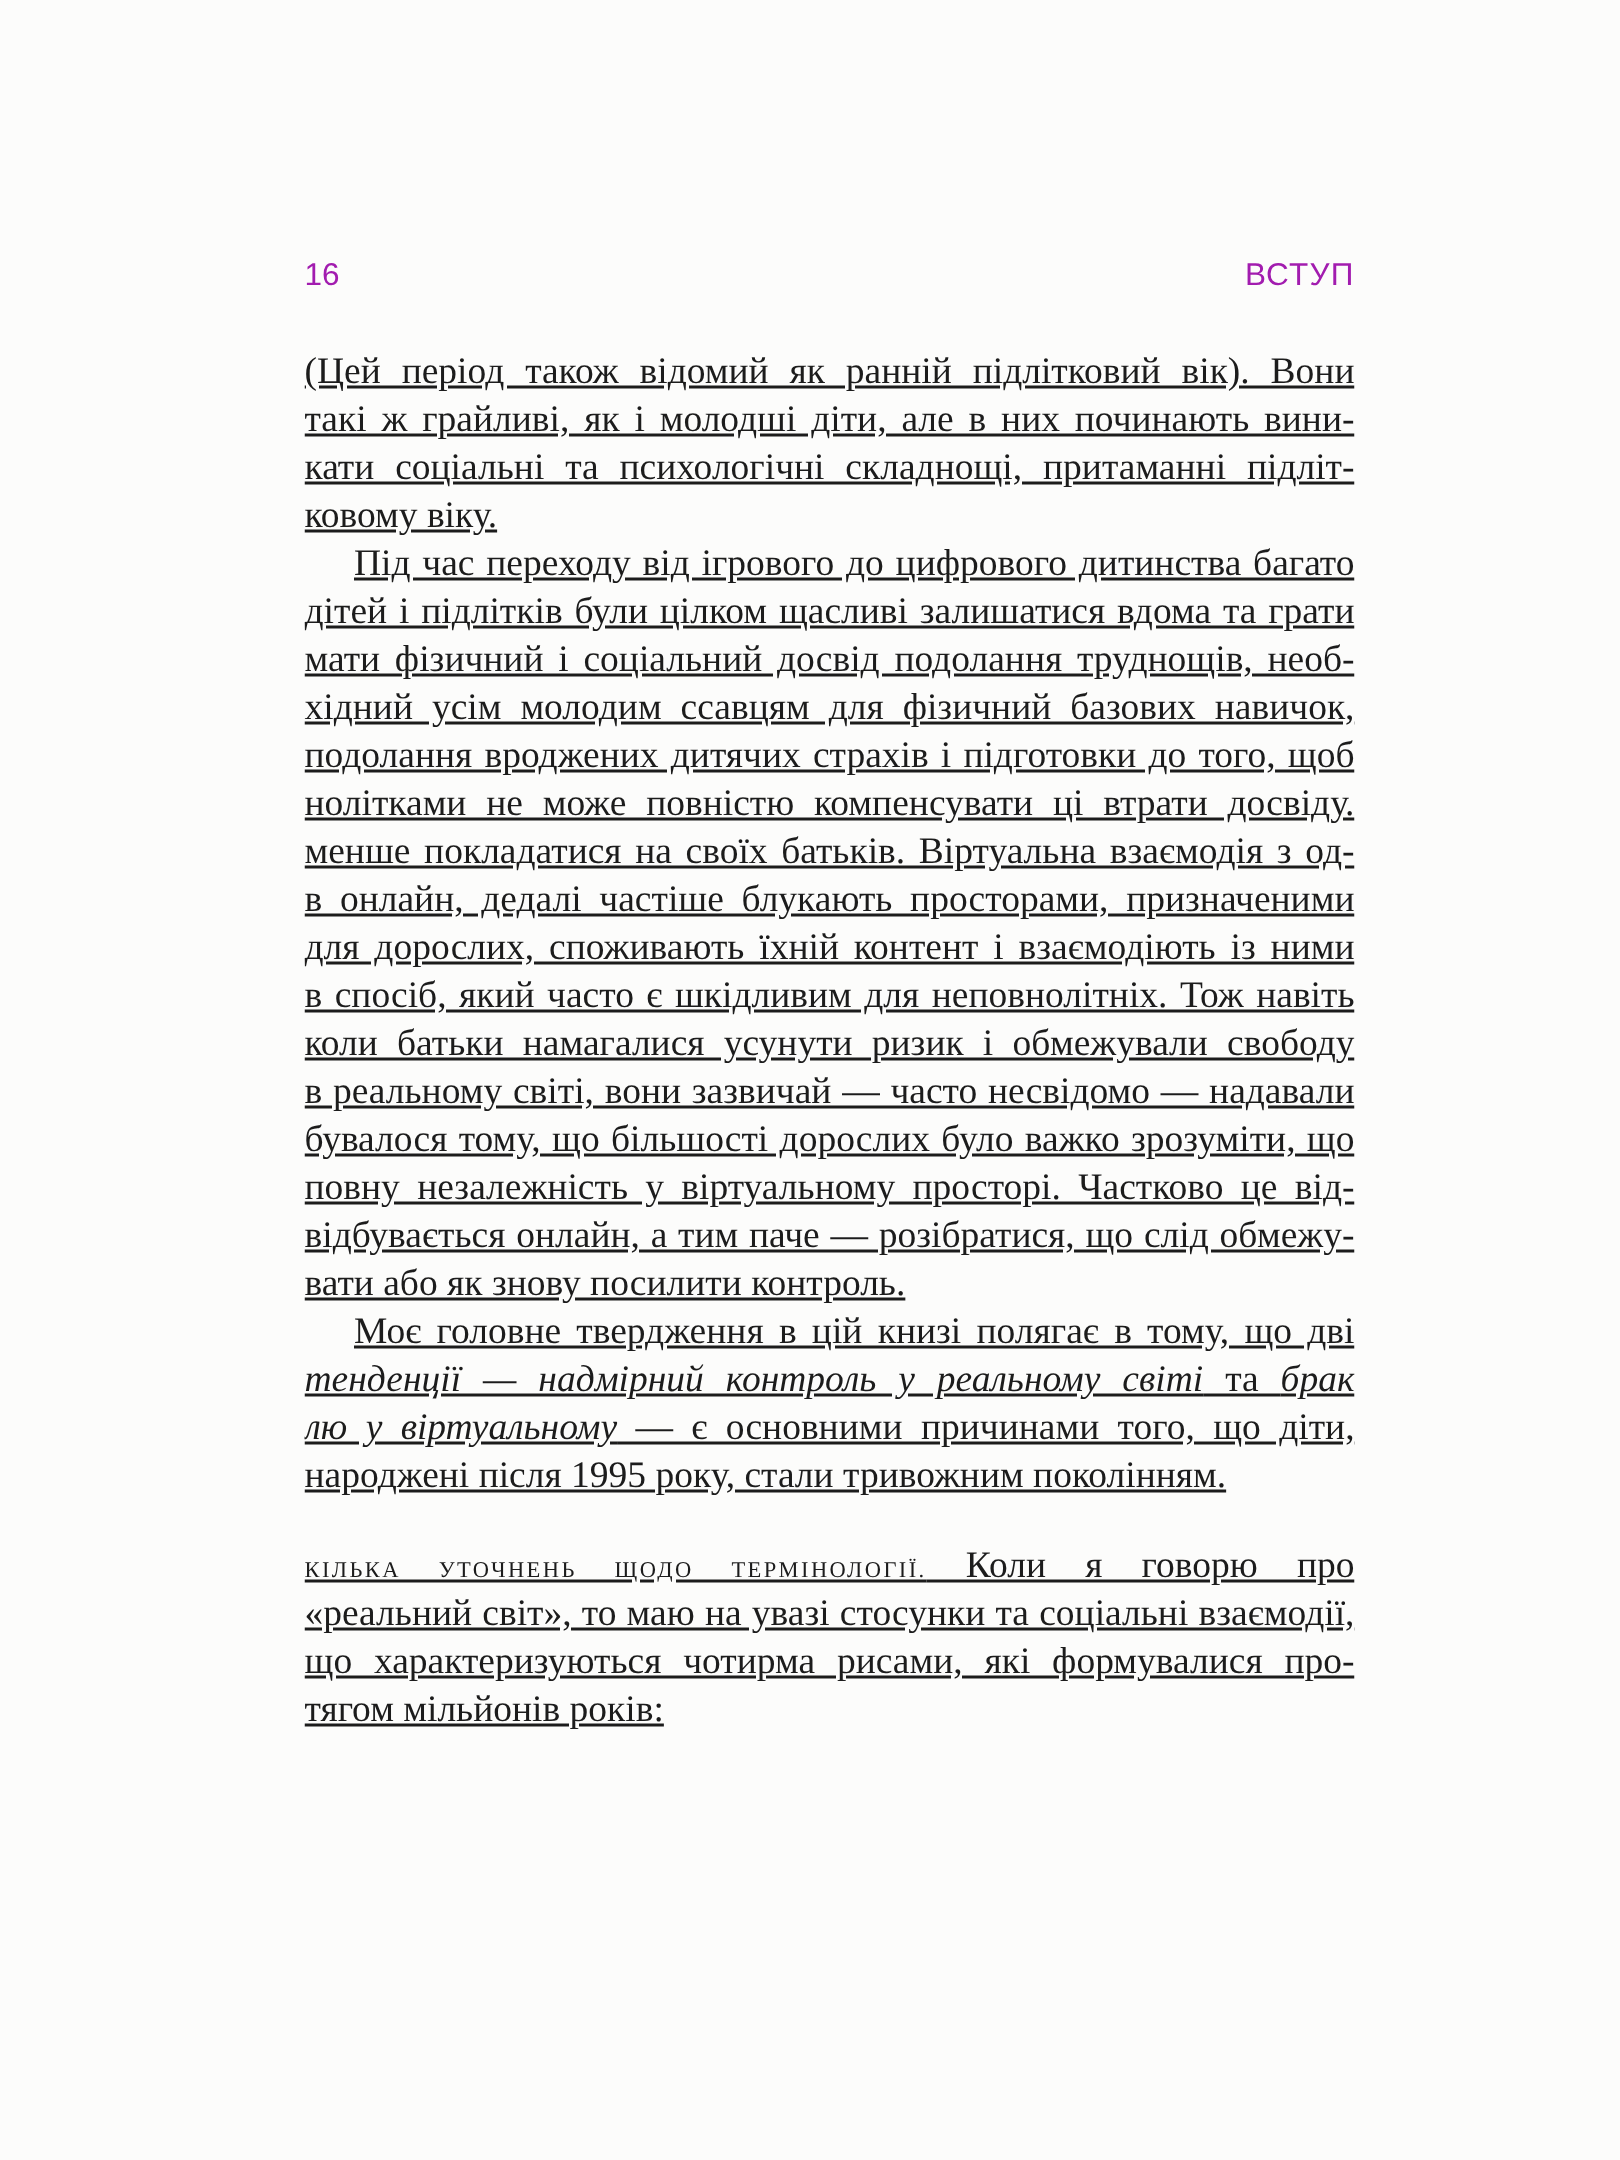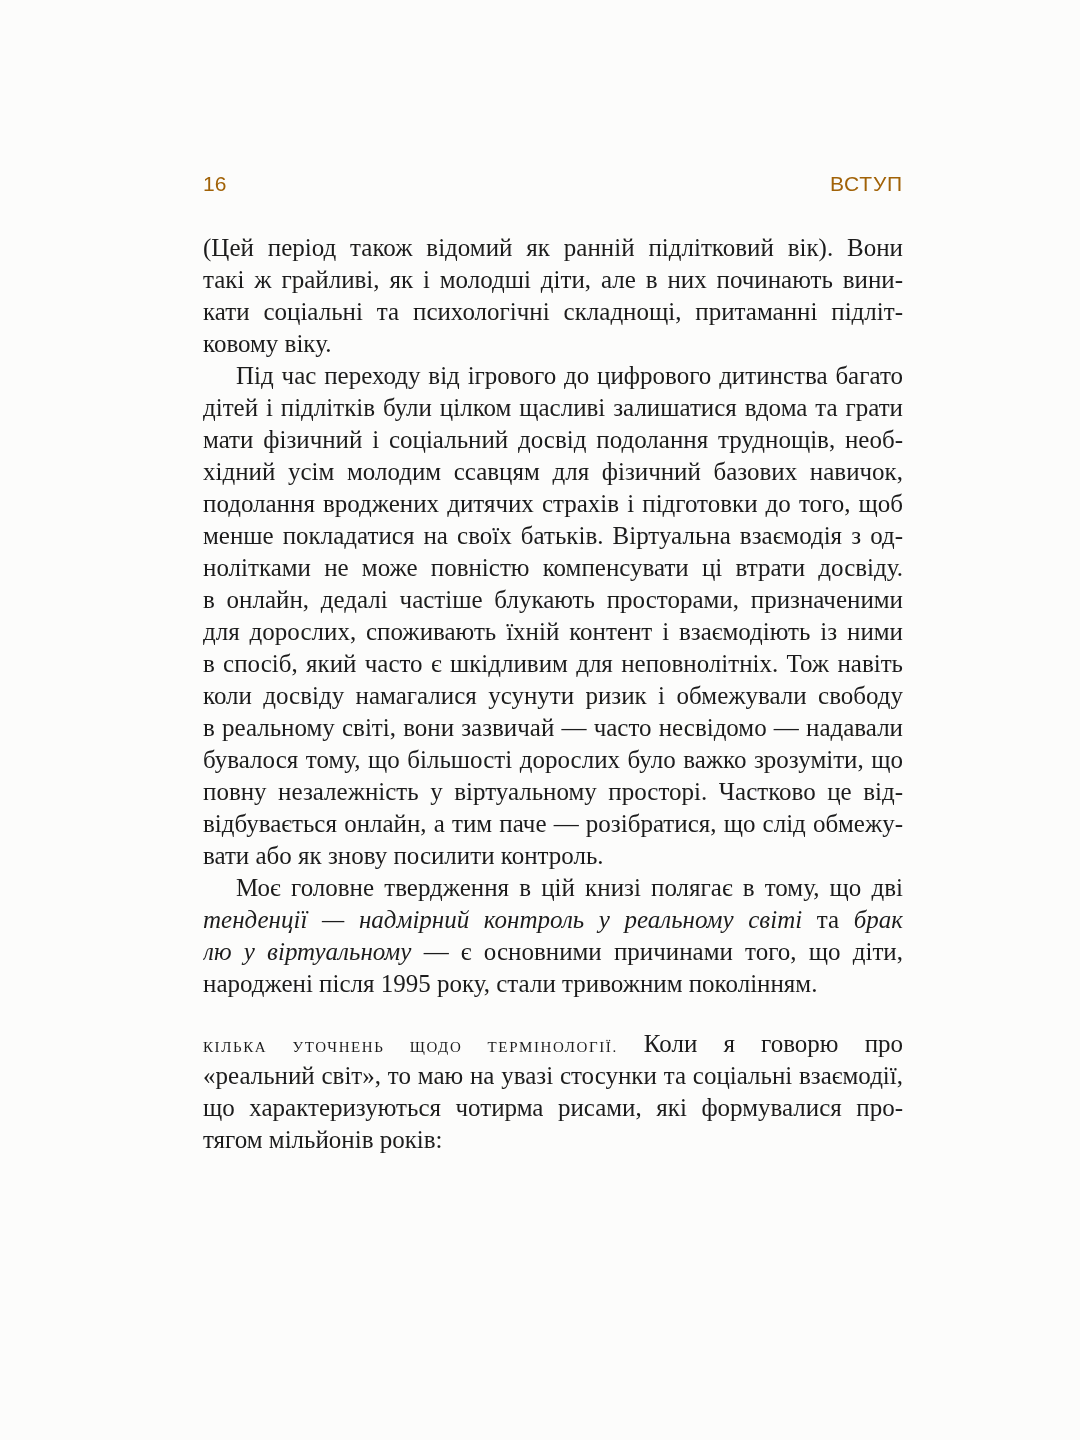--- a/index.html
+++ b/index.html
@@ -20,32 +20,33 @@
     position: absolute;
     top: 172px;
     left: 203px;
     width: 700px;
     display: flex;
     justify-content: space-between;
     align-items: baseline;
     font-family: "Liberation Sans", sans-serif;
     font-size: 21px;
     font-weight: 500;
-    color: #a16207;
+    color: #a21caf;
   }
   .running-title {
     letter-spacing: 0.8px;
   }
   .text-block {
     position: absolute;
     top: 232px;
     left: 203px;
     width: 700px;
     font-size: 25px;
     line-height: 32px;
+    text-decoration: underline;
   }
   .paragraph { margin: 0; }
   .paragraph.gap-before { margin-top: 28px; }
   .line {
     height: 32px;
     overflow: hidden;
     text-align: justify;
     text-align-last: justify;
     text-justify: inter-word;
     white-space: normal;
@@ -77,26 +78,26 @@
         <div class="line"><span class="seg-regular">такі ж грайливі, як і молодші діти, але в них починають вини-</span></div>
         <div class="line"><span class="seg-regular">кати соціальні та психологічні складнощі, притаманні підліт-</span></div>
         <div class="line last"><span class="seg-regular">ковому віку.</span></div>
       </div>
       <div class="paragraph">
         <div class="line indented"><span class="seg-regular">Під час переходу від ігрового до цифрового дитинства багато</span></div>
         <div class="line"><span class="seg-regular">дітей і підлітків були цілком щасливі залишатися вдома та грати</span></div>
         <div class="line"><span class="seg-regular">мати фізичний і соціальний досвід подолання труднощів, необ-</span></div>
         <div class="line"><span class="seg-regular">хідний усім молодим ссавцям для фізичний базових навичок,</span></div>
         <div class="line"><span class="seg-regular">подолання вроджених дитячих страхів і підготовки до того, щоб</span></div>
+        <div class="line"><span class="seg-regular">нолітками не може повністю компенсувати ці втрати досвіду.</span></div>
         <div class="line"><span class="seg-regular">менше покладатися на своїх батьків. Віртуальна взаємодія з од-</span></div>
-        <div class="line"><span class="seg-regular">нолітками не може повністю компенсувати ці втрати досвіду.</span></div>
         <div class="line"><span class="seg-regular">в онлайн, дедалі частіше блукають просторами, призначеними</span></div>
         <div class="line"><span class="seg-regular">для дорослих, споживають їхній контент і взаємодіють із ними</span></div>
         <div class="line"><span class="seg-regular">в спосіб, який часто є шкідливим для неповнолітніх. Тож навіть</span></div>
-        <div class="line"><span class="seg-regular">коли досвіду намагалися усунути ризик і обмежували свободу</span></div>
+        <div class="line"><span class="seg-regular">коли батьки намагалися усунути ризик і обмежували свободу</span></div>
         <div class="line"><span class="seg-regular">в реальному світі, вони зазвичай — часто несвідомо — надавали</span></div>
         <div class="line"><span class="seg-regular">бувалося тому, що більшості дорослих було важко зрозуміти, що</span></div>
         <div class="line"><span class="seg-regular">повну незалежність у віртуальному просторі. Частково це від-</span></div>
         <div class="line"><span class="seg-regular">відбувається онлайн, а тим паче — розібратися, що слід обмежу-</span></div>
         <div class="line last"><span class="seg-regular">вати або як знову посилити контроль.</span></div>
       </div>
       <div class="paragraph">
         <div class="line indented"><span class="seg-regular">Моє головне твердження в цій книзі полягає в тому, що дві</span></div>
         <div class="line"><span class="seg-italic">тенденції — надмірний контроль у реальному світі</span><span class="seg-regular"> та </span><span class="seg-italic">брак контро-</span></div>
         <div class="line"><span class="seg-italic">лю у віртуальному</span><span class="seg-regular"> — є основними причинами того, що діти,</span></div>

